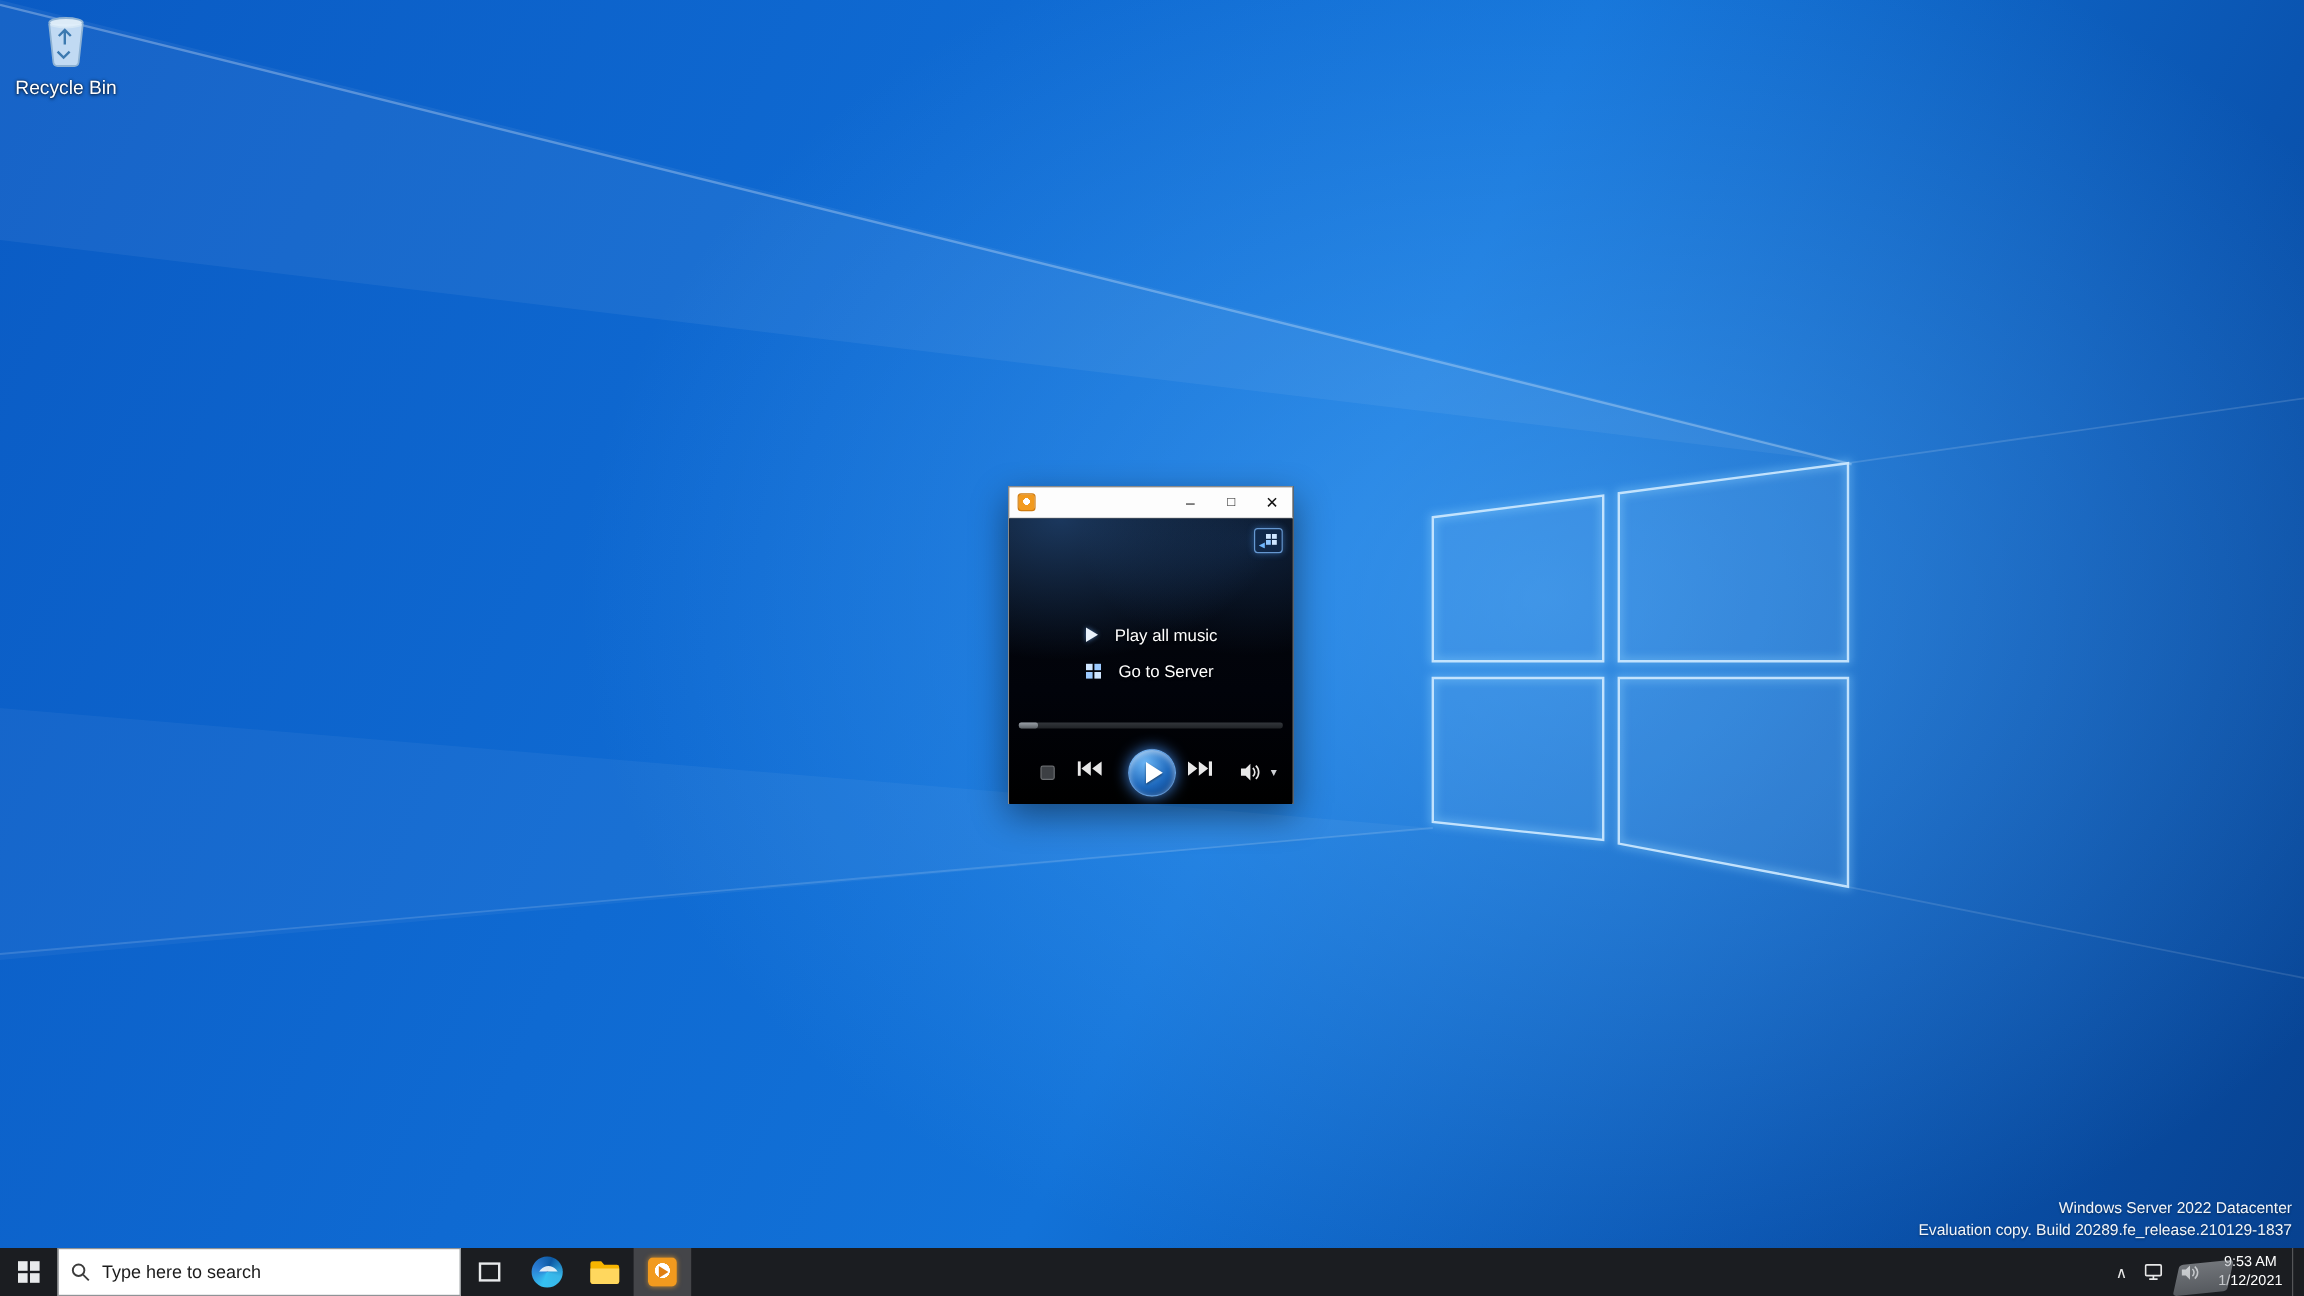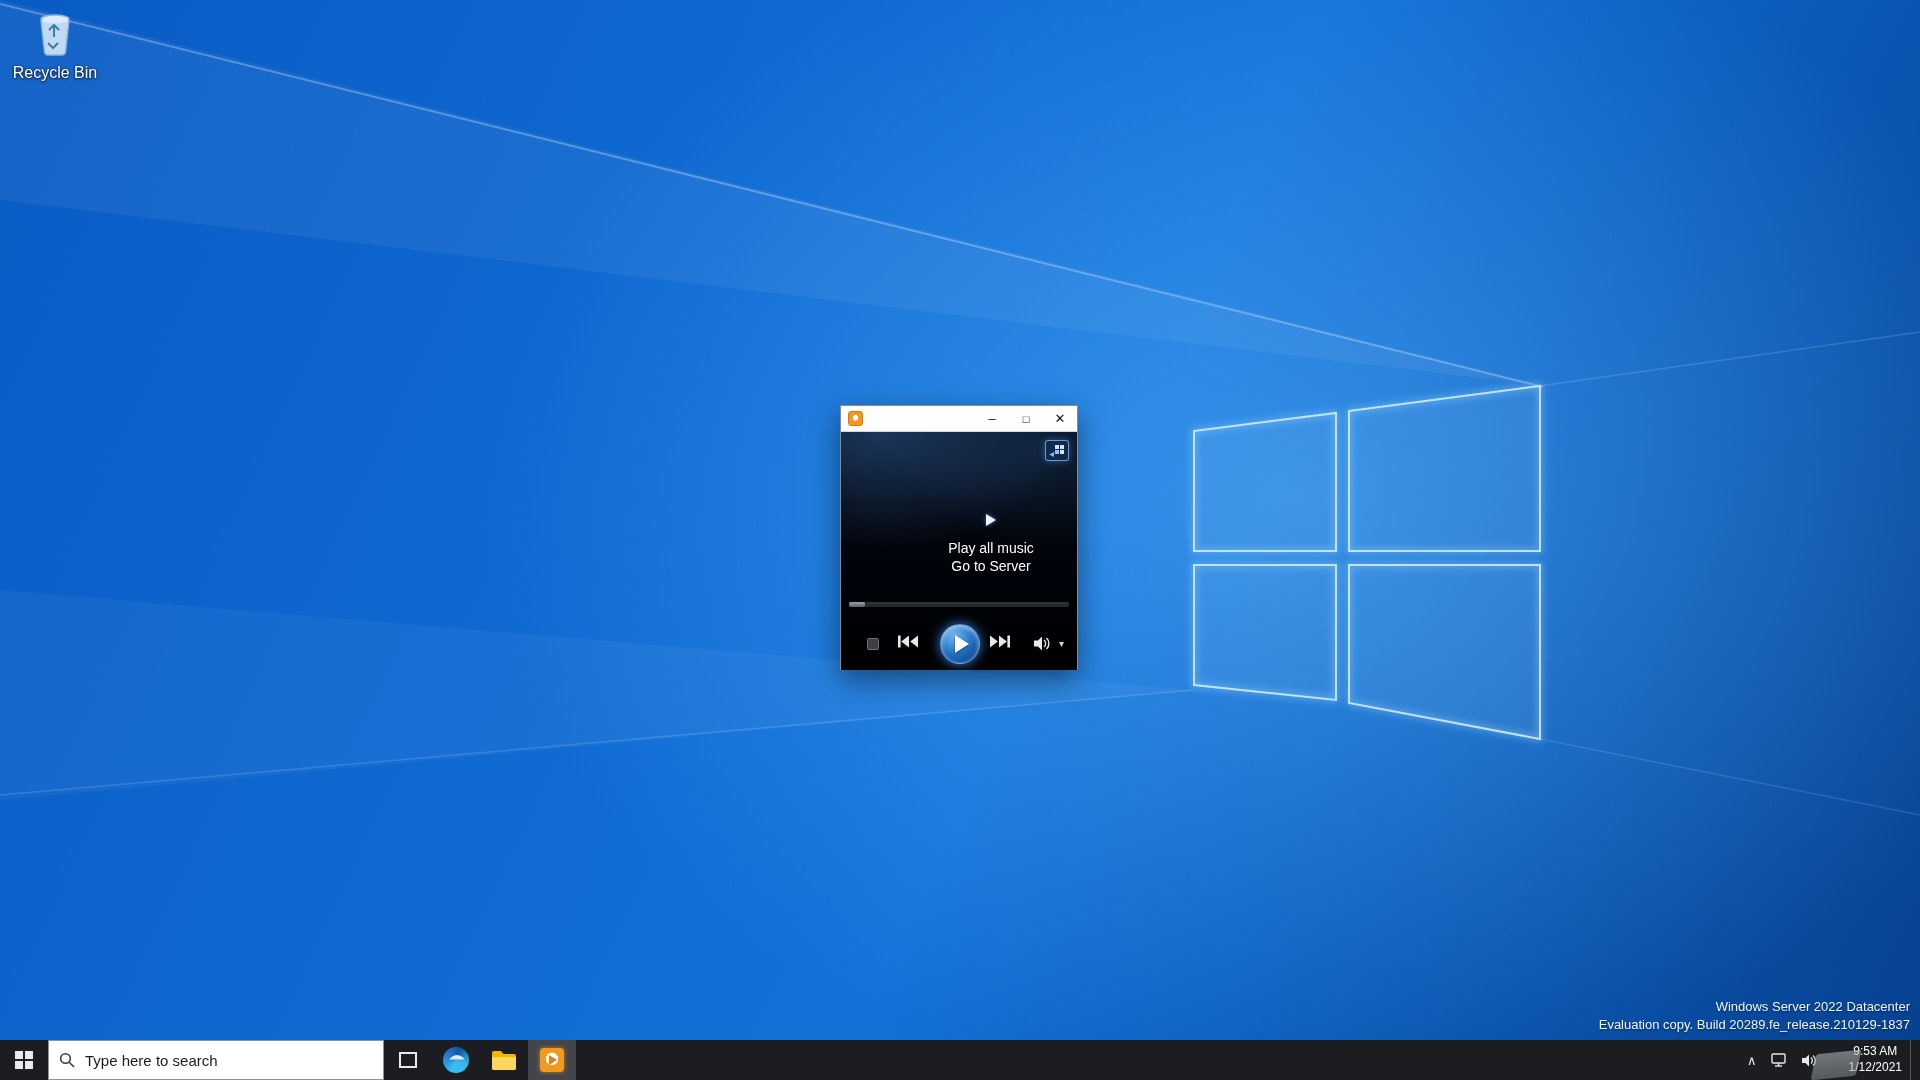--- a/index.html
+++ b/index.html
@@ -67,21 +67,21 @@
   }
   .switch-library-btn {
     position:absolute; top:8px; right:8px; width:24px; height:21px;
     border:1px solid rgba(130,190,255,.75); border-radius:3px;
     background:rgba(18,46,84,.65); display:flex; align-items:center; justify-content:center;
     box-shadow:0 0 6px rgba(80,160,255,.45);
   }
   .wmp-menu { position:absolute; left:0; right:0; top:82px; }
   .wmp-menu-item {
     height:30px; display:flex; align-items:center; gap:14px; padding-left:64px;
-    color:#fff; font-size:14px; text-shadow:0 1px 2px rgba(0,0,0,.8);flex-direction:column;
+    color:#fff; font-size:14px; text-shadow:0 1px 2px rgba(0,0,0,.8);
   }
   .play-tri {
     width:0; height:0; border-left:10px solid #eaf2fb;
     border-top:6px solid transparent; border-bottom:6px solid transparent;
     filter:drop-shadow(0 0 2px rgba(120,180,255,.6));
   }
   .wmp-seek {
     position:absolute; left:8px; right:8px; top:170px; height:5px;
     background:linear-gradient(180deg,#33373c,#202327); border-radius:2px;
   }
@@ -152,21 +152,21 @@
     border-left:8px solid #e07f12; border-top:5px solid transparent; border-bottom:5px solid transparent;
   }
   .tray { margin-left:auto; display:flex; align-items:center; height:100%; }
   .tray-btn {
     height:100%; padding:0 7px; display:flex; align-items:center; justify-content:center;
     color:#e8e8e8;
   }
   .tray-chevron { font-size:13px; color:#e8e8e8; }
   .clock {
     padding:0 8px; text-align:center; color:#fff; font-size:12px; line-height:1.3;
-    display:flex; flex-direction:column; justify-content:center; height:100%;margin-left:16px;
+    display:flex; flex-direction:column; justify-content:center; height:100%;
   }
   .show-desktop { width:10px; height:100%; border-left:1px solid rgba(255,255,255,.25); }
 </style>
 </head>
 <body>
 
 <div class="desktop">
 
   <svg class="wallpaper-art" width="1920" height="1080" viewBox="0 0 1920 1080">
     <defs>

